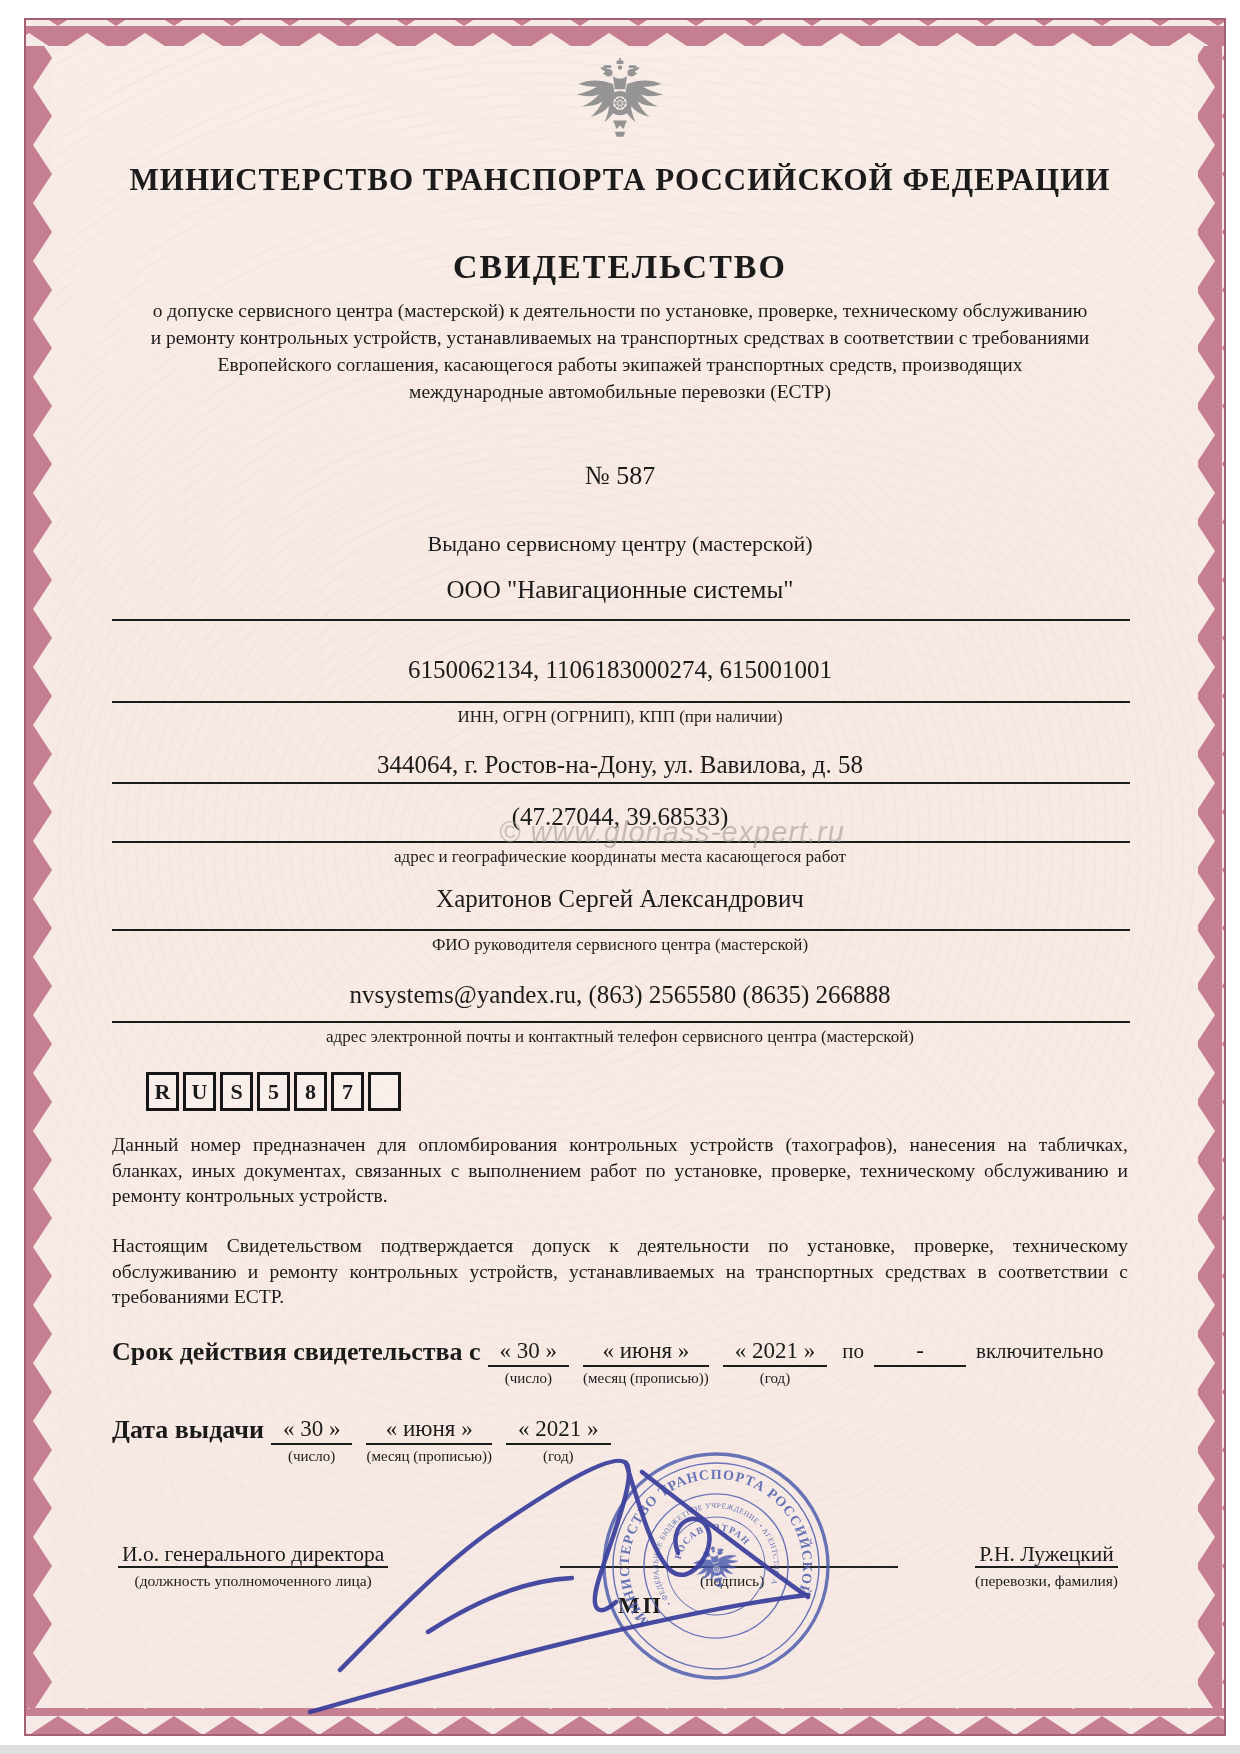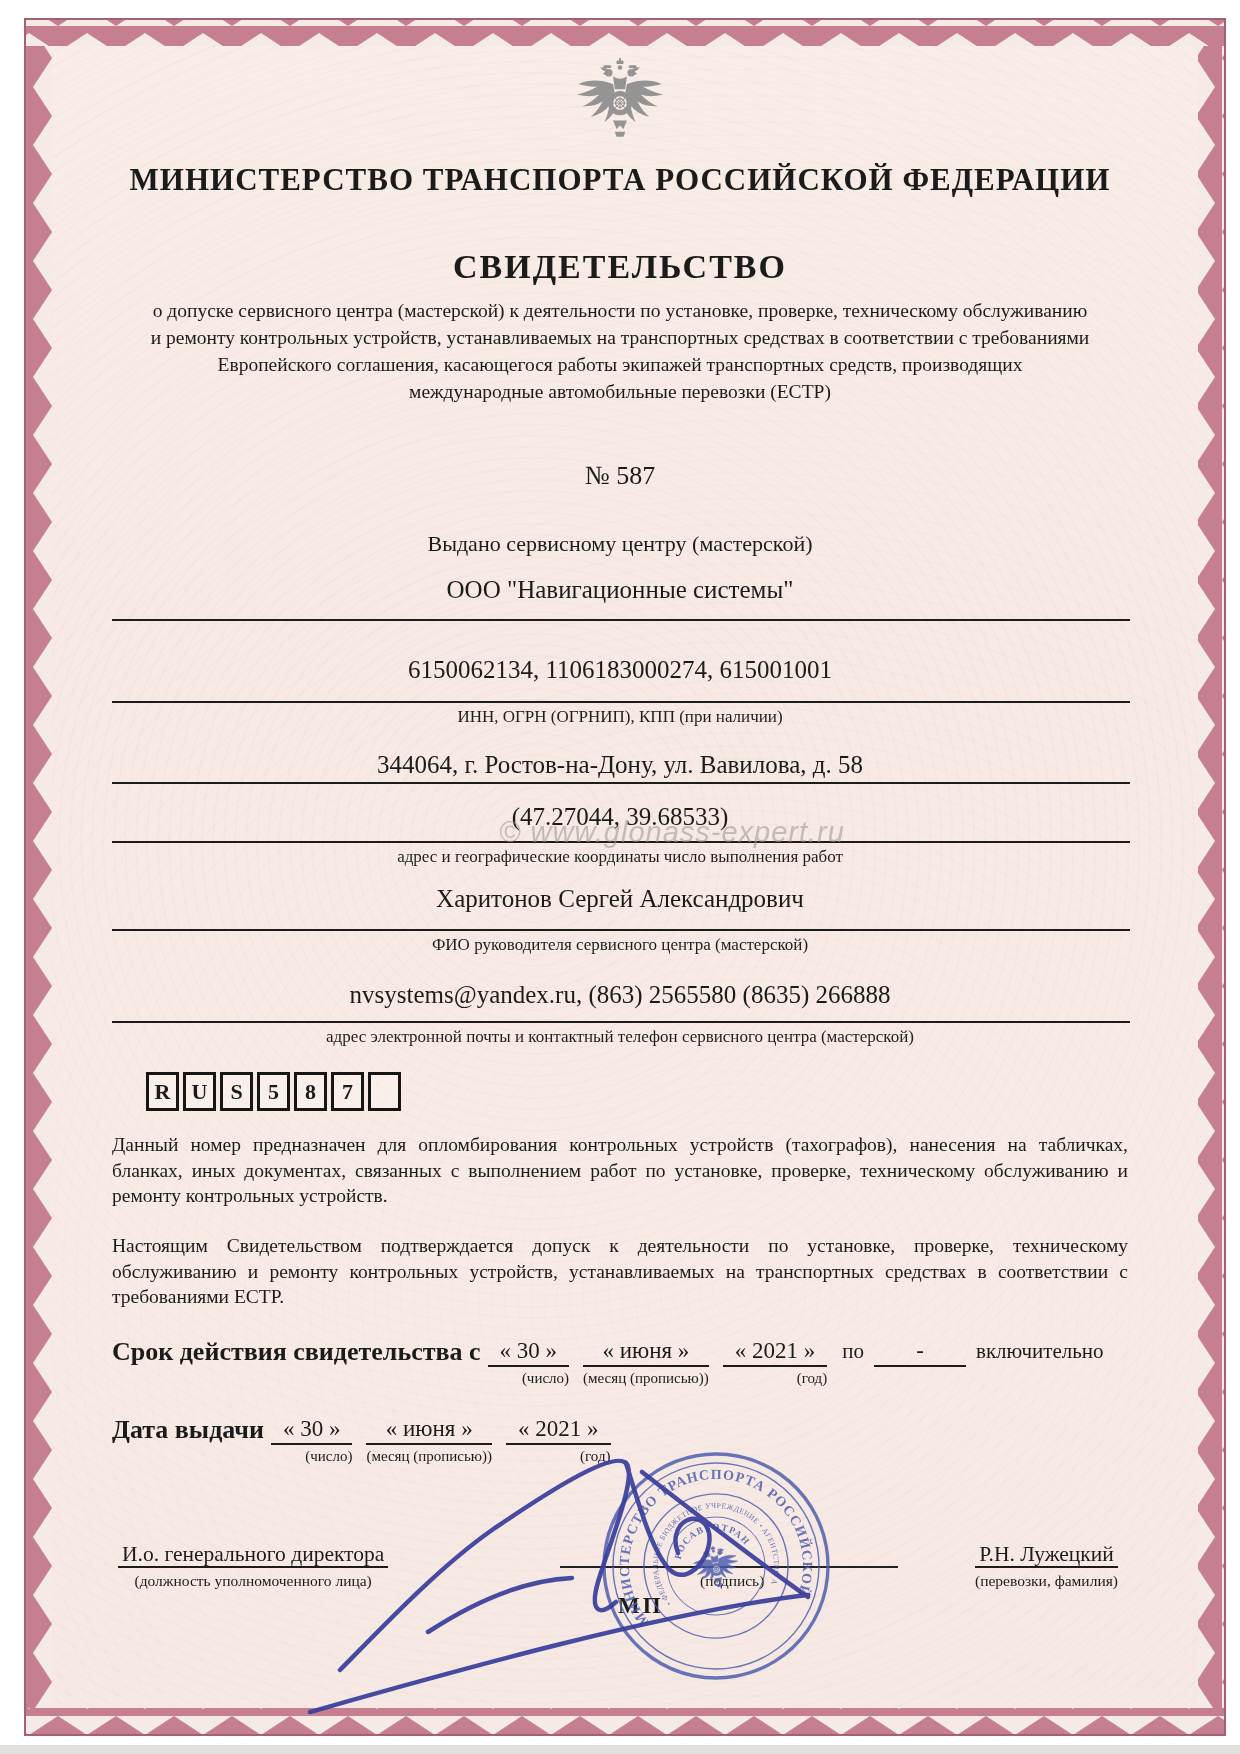--- a/index.html
+++ b/index.html
@@ -32,21 +32,21 @@
   .p2{top:1233px;}
   .daterow{left:112px;display:flex;align-items:flex-start;}
   .vrow{top:1336px;}
   .irow{top:1414px;}
   .dpre{font-size:26px;font-weight:bold;line-height:31px;white-space:nowrap;}
   .dword{font-size:21px;line-height:31px;white-space:nowrap;}
   .dgroup{display:inline-block;text-align:center;margin:0 7px;}
   .dval{display:block;font-size:23px;line-height:29px;border-bottom:2px solid #1c1c1c;padding:0 12px;white-space:nowrap;}
   .dblank{display:inline-block;width:92px;text-align:center;font-size:23px;line-height:29px;
           border-bottom:2px solid #1c1c1c;margin:0 10px;}
-  .dlabel{display:block;font-size:15px;margin-top:3px;white-space:nowrap;text-align:right;}
+  .dlabel{display:block;font-size:15px;margin-top:3px;white-space:nowrap;}
   .sigblock{text-align:center;}
   .sigline{font-size:21.5px;line-height:28px;border-bottom:2px solid #1c1c1c;padding:0 4px;white-space:nowrap;}
   .siglabel{font-size:15.5px;margin-top:4px;}
   .left-sign{top:1540px;left:118px;}
   .right-sign{top:1540px;left:975px;}
   .podp-rule{top:1566px;left:560px;width:338px;border-top:2px solid #222;height:0;}
   .podp-label{top:1572px;left:700px;font-size:15.5px;}
   .mp{top:1593px;left:618px;font-size:23px;font-weight:bold;letter-spacing:3px;}
   .seal{top:1448px;left:598px;opacity:0.83;}
   .autograph{top:1420px;left:280px;opacity:0.93;}
@@ -129,21 +129,21 @@
 
   <div class="abs ctr fval" style="top:656px">6150062134, 1106183000274, 615001001</div>
   <div class="abs frule" style="top:701px"></div>
   <div class="abs ctr flabel" style="top:707px">ИНН, ОГРН (ОГРНИП), КПП (при наличии)</div>
 
   <div class="abs ctr fval" style="top:751px">344064, г. Ростов-на-Дону, ул. Вавилова, д. 58</div>
   <div class="abs frule" style="top:782px"></div>
 
   <div class="abs ctr fval" style="top:803px">(47.27044, 39.68533)</div>
   <div class="abs frule" style="top:841px"></div>
-  <div class="abs ctr flabel" style="top:847px">адрес и географические координаты число выполнения работ</div>
+  <div class="abs ctr flabel" style="top:847px">адрес и географические координаты места касающегося работ</div>
 
   <div class="abs watermark">© www.glonass-expert.ru</div>
 
   <div class="abs ctr fval" style="top:885px">Харитонов Сергей Александрович</div>
   <div class="abs frule" style="top:929px"></div>
   <div class="abs ctr flabel" style="top:935px">ФИО руководителя сервисного центра (мастерской)</div>
 
   <div class="abs ctr fval" style="top:981px">nvsystems@yandex.ru, (863) 2565580 (8635) 266888</div>
   <div class="abs frule" style="top:1021px"></div>
   <div class="abs ctr flabel" style="top:1027px">адрес электронной почты и контактный телефон сервисного центра (мастерской)</div>

